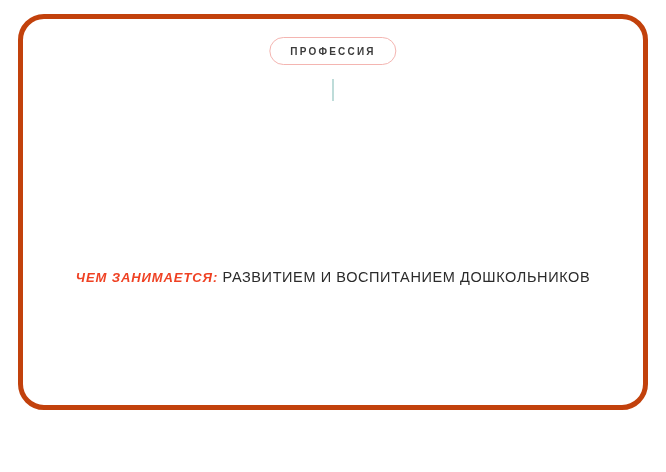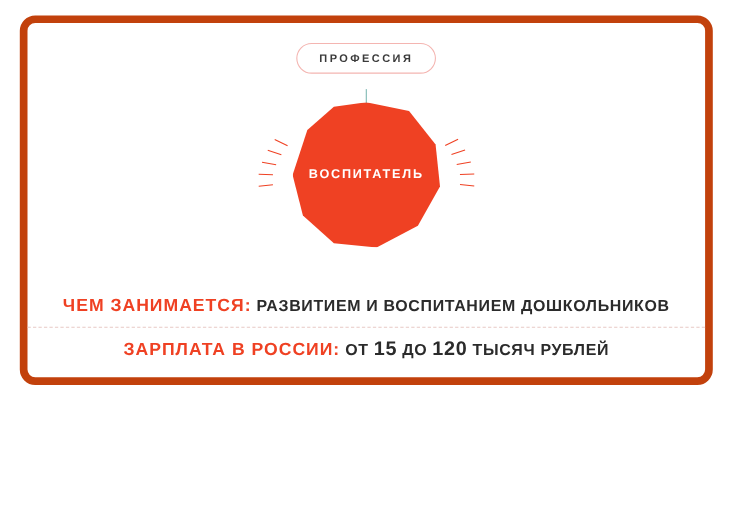--- a/index.html
+++ b/index.html
@@ -11,23 +11,23 @@
     height: 472px;
     background: #ffffff;
     font-family: "Liberation Sans", sans-serif;
     overflow: hidden;
   }
   .card {
     position: absolute;
     left: 18px;
     top: 14px;
     width: 630px;
-    height: 336px;
-    border: 7px solid #c2410c;
-    border-radius: 14px;
+    height: 396px;
+    border: 5px solid #c2410c;
+    border-radius: 26px;
     box-sizing: border-box;
     background: #ffffff;
   }
   .badge {
     position: absolute;
     left: 50%;
     transform: translateX(-50%);
     top: 18px;
     border: 1px solid #f4b5b1;
     border-radius: 16px;
@@ -102,29 +102,30 @@
   }
   .row {
     text-align: center;
     padding: 9px 0 9px 0;
     white-space: nowrap;
   }
   .row + .row {
     border-top: 1px dashed #e8c9c5;
   }
   .row-label {
-    font-size: 16px;
+    font-size: 13px;
     font-weight: bold;
     letter-spacing: 0.9px;
     color: #ef4123;
     text-transform: uppercase;
+    font-style: italic;
   }
   .row-value {
     font-size: 14.5px;
-    font-weight: bold;
+    font-weight: normal;
     letter-spacing: 0.6px;
     color: #2b2b2b;
     text-transform: uppercase;
     margin-left: 0;
     text-align: right;
   }
   .row-value .num {
     font-size: 18px;
   }
 </style>
@@ -132,48 +133,25 @@
 <body>
 
 <div class="card">
 
   <div class="badge">
     <div class="badge-label">ПРОФЕССИЯ</div>
   </div>
 
   <div class="connector"></div>
 
-  <div class="poly-wrap">
-    <div class="rays left">
-      <div class="ray" style="left:30px; top:2px; transform:rotate(-64deg);"></div>
-      <div class="ray" style="left:24px; top:11px; transform:rotate(-72deg);"></div>
-      <div class="ray" style="left:19px; top:21px; transform:rotate(-80deg);"></div>
-      <div class="ray" style="left:16px; top:31px; transform:rotate(-88deg);"></div>
-      <div class="ray" style="left:16px; top:41px; transform:rotate(-96deg);"></div>
-    </div>
-    <div class="polygon">
-      <div class="poly-label">ВОСПИТАТЕЛЬ</div>
-    </div>
-    <div class="rays right">
-      <div class="ray" style="right:30px; top:2px; transform:rotate(64deg);"></div>
-      <div class="ray" style="right:24px; top:11px; transform:rotate(72deg);"></div>
-      <div class="ray" style="right:19px; top:21px; transform:rotate(80deg);"></div>
-      <div class="ray" style="right:16px; top:31px; transform:rotate(88deg);"></div>
-      <div class="ray" style="right:16px; top:41px; transform:rotate(96deg);"></div>
-    </div>
-  </div>
 
   <div class="rows">
 
     <div class="row">
       <span class="row-label">ЧЕМ ЗАНИМАЕТСЯ:</span>
       <span class="row-value">РАЗВИТИЕМ И ВОСПИТАНИЕМ ДОШКОЛЬНИКОВ</span>
     </div>
 
 
 
-    <div class="row">
-      <span class="row-label">ЗАРПЛАТА В РОССИИ:</span>
-      <span class="row-value"><span>ОТ</span> <span class="num">15</span> <span>ДО</span> <span class="num">120</span> <span>ТЫСЯЧ РУБЛЕЙ</span></span>
-    </div>
 
   </div>
 </div>
 
 </body></html>

